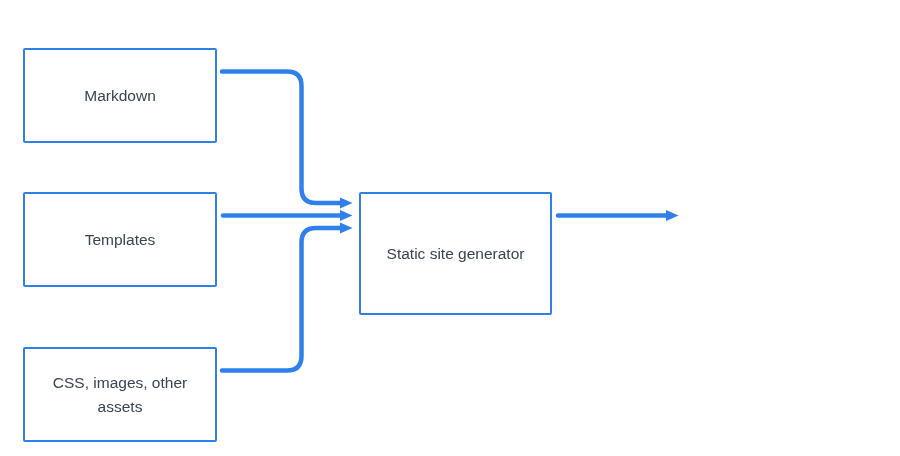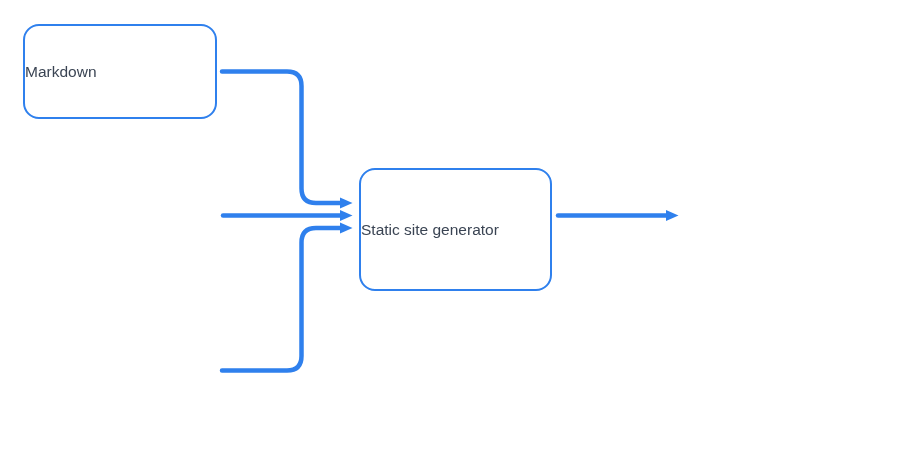--- a/index.html
+++ b/index.html
@@ -12,27 +12,28 @@
     overflow: hidden;
   }
   .canvas { position: relative; width: 900px; height: 456px; background: var(--background); }
   .edges { position: absolute; left: 0; top: 0; width: 900px; height: 456px; }
   .edge { stroke: var(--accent); stroke-width: 4.5; fill: none; stroke-linecap: round; }
   .arrowhead { fill: var(--accent); stroke: none; }
   .node {
     position: absolute;
     background: var(--background);
     border: 2px solid var(--accent);
-    border-radius: 16px;
+    border-radius: 2px;
     display: flex;
     align-items: center;
-    justify-content: flex-start;
+    justify-content: center;
     text-align: center;
     font-size: 15.5px;
     line-height: 24px;
+    margin-top: 24px;
   }
   .node .label { display: inline-block; }
   .node-markdown  { left: 23px;  top: 24px;  width: 194px; height: 95px; }
   .node-templates { left: 23px;  top: 168px; width: 194px; height: 95px; }
   .node-css       { left: 23px;  top: 323px; width: 194px; height: 95px; }
   .node-generator { left: 359px; top: 168px; width: 193px; height: 123px; }
   .node-website   { left: 685px; top: 168px; width: 189px; height: 95px; }
   .node-css .label     { max-width: 165px; }
   .node-website .label { max-width: 150px; }
 </style>
@@ -50,20 +51,26 @@
     <path class="edge" d="M222,71.5 H287 Q301.5,71.5 301.5,86 V188.5 Q301.5,203 316,203 H341" marker-end="url(#arrow)"></path>
     <path class="edge" d="M223,215.5 H341" marker-end="url(#arrow)"></path>
     <path class="edge" d="M222,370.5 H287 Q301.5,370.5 301.5,356 V242.5 Q301.5,228 316,228 H341" marker-end="url(#arrow)"></path>
     <path class="edge" d="M558,215.5 H667" marker-end="url(#arrow)"></path>
   </svg>
 
   <div class="node node-markdown">
     <span class="label">Markdown</span>
   </div>
 
+  <div class="node node-templates">
+    <span class="label">Templates</span>
+  </div>
 
+  <div class="node node-css">
+    <span class="label">CSS, images, other assets</span>
+  </div>
 
   <div class="node node-generator">
     <span class="label">Static site generator</span>
   </div>
 
 
 </div>
 
 </body></html>

